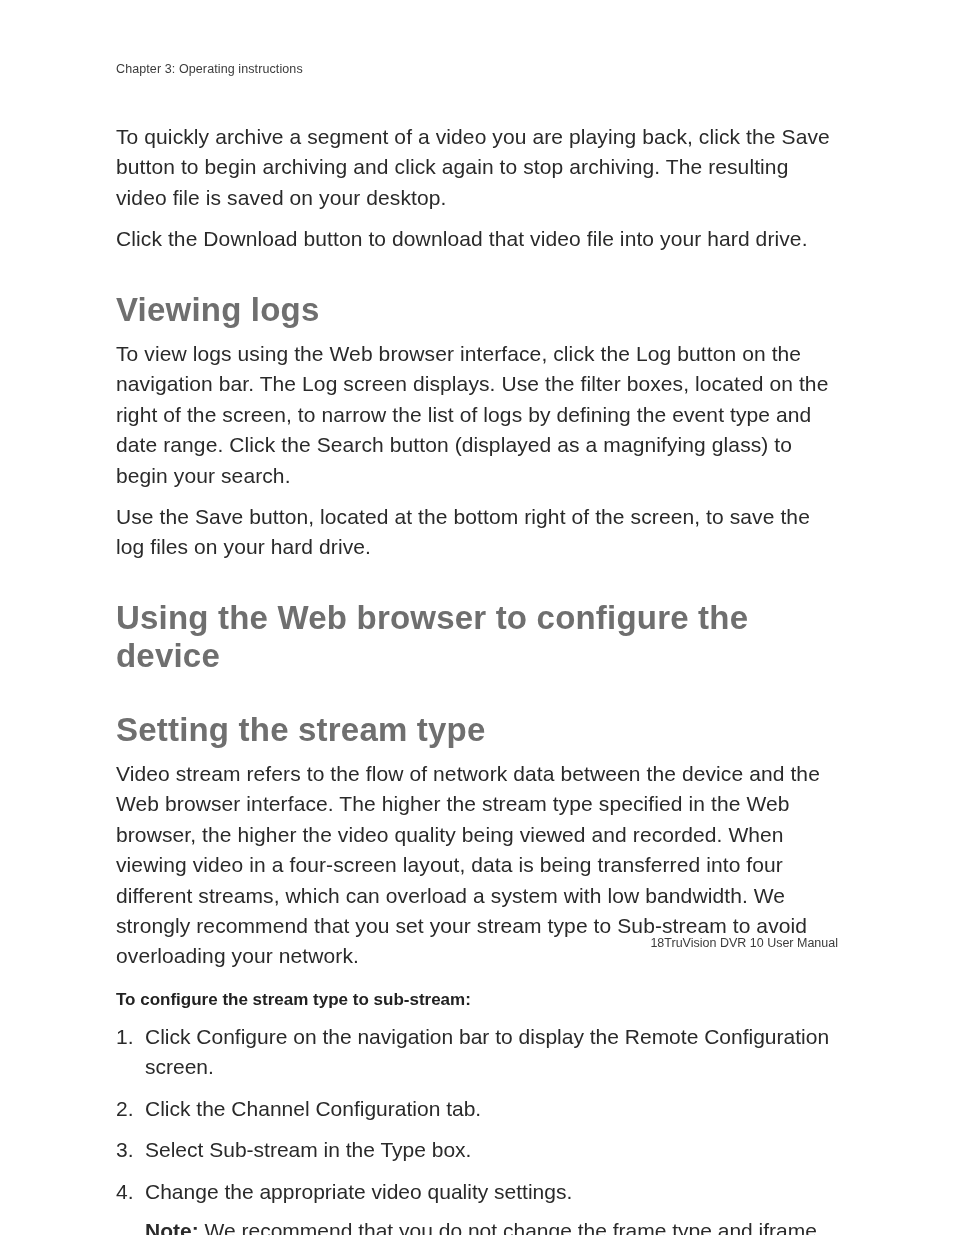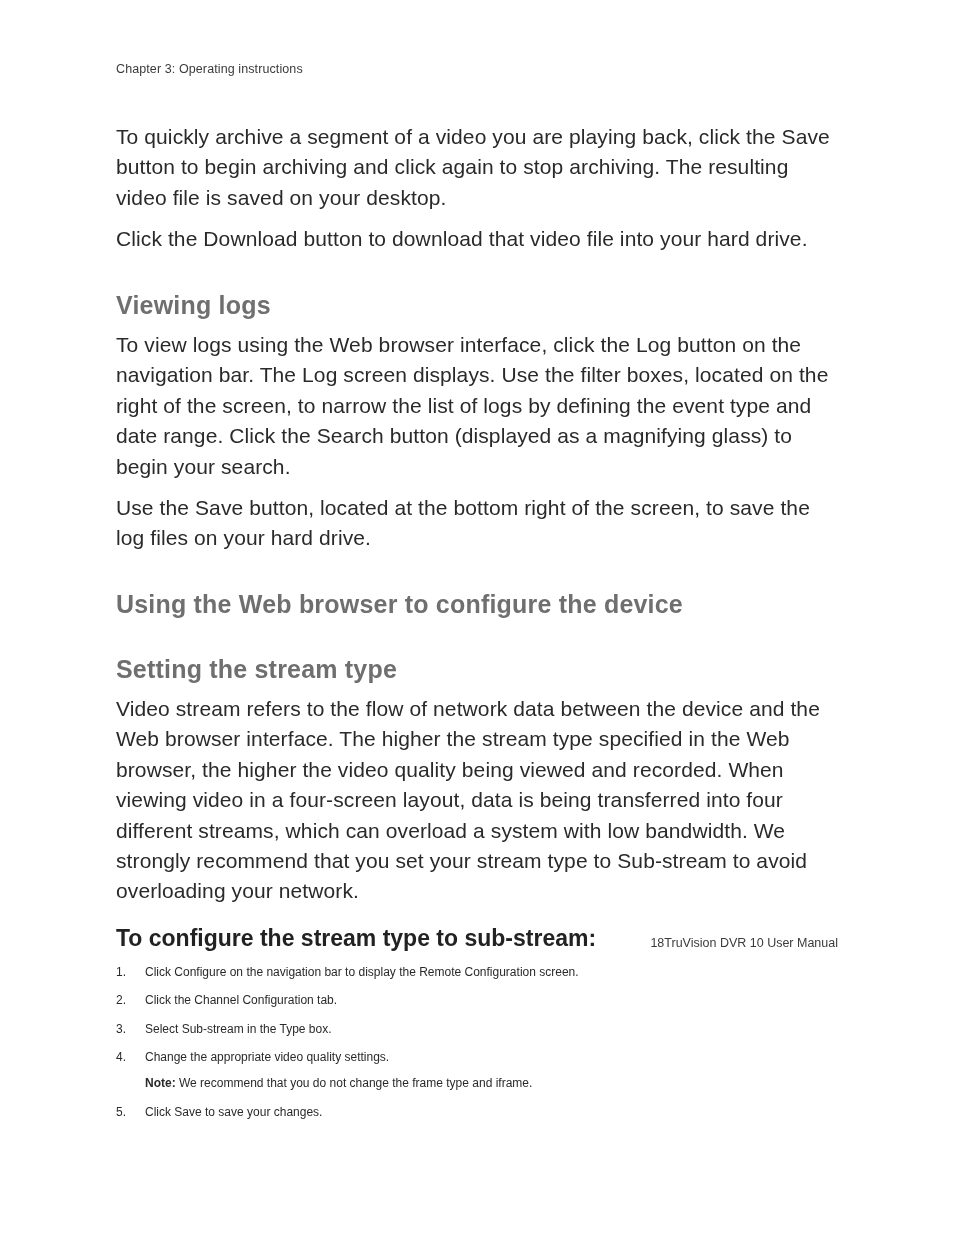--- a/index.html
+++ b/index.html
@@ -27,41 +27,41 @@
     letter-spacing: 0.1px;
   }
   p.body {
     font-size: 21px;
     line-height: 1.45;
     color: #2a2a2a;
     margin: 0 0 11px 0;
     letter-spacing: 0.1px;
   }
   h2.section {
-    font-size: 25px;
+    font-size: 33px;
     font-weight: 600;
     color: #6f6f6f;
     margin: 36px 0 10px 0;
     letter-spacing: 0.2px;
   }
   p.proc-title {
-    font-size: 23px;
+    font-size: 17px;
     font-weight: 600;
     color: #222;
     margin: 18px 0 12px 0;
   }
   ol.steps {
     list-style: none;
     padding: 0;
     margin: 0;
     counter-reset: step;
   }
   ol.steps > li {
     counter-increment: step;
-    font-size: 12px;
+    font-size: 21px;
     line-height: 1.45;
     color: #2a2a2a;
     margin: 0 0 11px 0;
     padding-left: 29px;
     position: relative;
   }
   ol.steps > li::before {
     content: counter(step) ".";
     position: absolute;
     left: 0;

